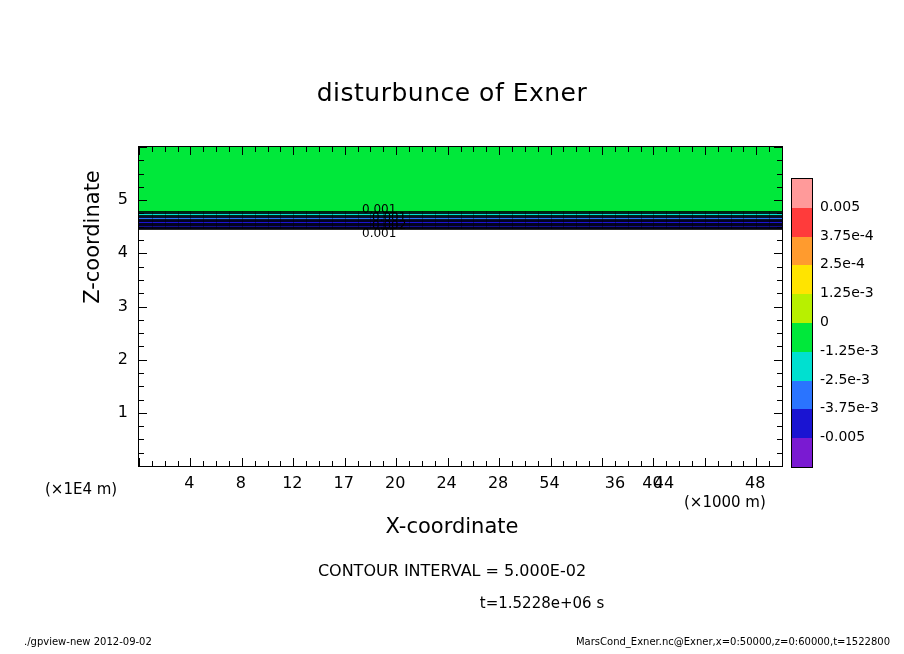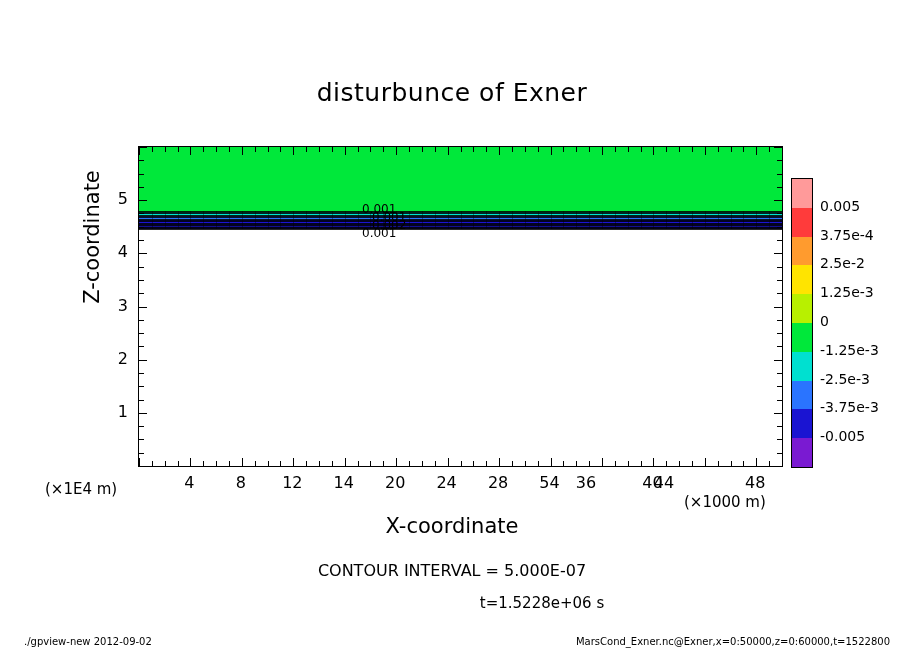--- a/index.html
+++ b/index.html
@@ -289,63 +289,63 @@
       <div class="inlinelab" style="left: 233px; top: 63px;">0.001</div>
       <div class="inlinelab" style="left: 233px; top: 71px;">0.002</div>
       <div class="inlinelab" style="left: 223px; top: 79px;">0.001</div>
     </div>
 </div>
 
 <div id="xticklabels">
     <div class="xtl" style="left: 169.44px; top: 473px;">4</div>
     <div class="xtl" style="left: 220.88px; top: 473px;">8</div>
     <div class="xtl" style="left: 272.32px; top: 473px;">12</div>
-    <div class="xtl" style="left: 323.76px; top: 473px;">14</div>
+    <div class="xtl" style="left: 323.76px; top: 473px;">17</div>
     <div class="xtl" style="left: 375.2px; top: 473px; text-align: center;">20</div>
     <div class="xtl" style="left: 426.64px; top: 473px;">24</div>
     <div class="xtl" style="left: 478.08px; top: 473px;">28</div>
     <div class="xtl" style="left: 529.52px; top: 473px;">54</div>
-    <div class="xtl" style="left: 566px; top: 473px;">36</div>
+    <div class="xtl" style="left: 595px; top: 473px;">36</div>
     <div class="xtl" style="left: 632.4px; top: 473px;">40</div>
     <div class="xtl" style="left: 644px; top: 473px;">44</div>
     <div class="xtl" style="left: 735.28px; top: 473px;">48</div>
   </div>
 <div id="yticklabels">
     <div class="ytl" style="left: 104px; top: 401.833px;">1</div>
     <div class="ytl" style="left: 104px; top: 348.667px;">2</div>
     <div class="ytl" style="left: 104px; top: 295.5px;">3</div>
     <div class="ytl" style="left: 104px; top: 242.333px;">4</div>
     <div class="ytl" style="left: 104px; top: 189.167px;">5</div>
   </div>
 
 <div class="abs" id="ylabel">Z-coordinate</div>
 <div class="abs" id="xlabel">X-coordinate</div>
 <div class="abs" id="xunit">(×1E4 m)</div>
 <div class="abs" id="xunit2">(×1000 m)</div>
 
-<div class="abs" id="contour-note">CONTOUR INTERVAL = 5.000E-07</div>
+<div class="abs" id="contour-note">CONTOUR INTERVAL = 5.000E-02</div>
 <div class="abs" id="time-note">t=1.5228e+06 s</div>
 <div class="abs" id="footer-left">./gpview-new  2012-09-02</div>
 <div class="abs" id="footer-right">MarsCond_Exner.nc@Exner,x=0:50000,z=0:60000,t=1522800</div>
 
 <div class="abs" id="colorbar">
     <div class="cbseg" style="height: 28.8px; background: rgb(255, 154, 154);"></div>
     <div class="cbseg" style="height: 28.8px; background: rgb(255, 59, 59);"></div>
     <div class="cbseg" style="height: 28.8px; background: rgb(255, 155, 46);"></div>
     <div class="cbseg" style="height: 28.8px; background: rgb(255, 228, 0);"></div>
     <div class="cbseg" style="height: 28.8px; background: rgb(184, 240, 0);"></div>
     <div class="cbseg" style="height: 28.8px; background: rgb(0, 232, 58);"></div>
     <div class="cbseg" style="height: 28.8px; background: rgb(0, 224, 208);"></div>
     <div class="cbseg" style="height: 28.8px; background: rgb(42, 116, 255);"></div>
     <div class="cbseg" style="height: 28.8px; background: rgb(26, 20, 210);"></div>
     <div class="cbseg" style="height: 28.8px; background: rgb(122, 26, 210);"></div>
   </div>
 <div id="colorbar-labels">
     <div class="cblab" style="top: 197.8px;">0.005</div>
     <div class="cblab" style="top: 226.6px;">3.75e-4</div>
-    <div class="cblab" style="top: 255.4px;">2.5e-2</div>
+    <div class="cblab" style="top: 255.4px;">2.5e-4</div>
     <div class="cblab" style="top: 284.2px;">1.25e-3</div>
     <div class="cblab" style="top: 313px;">0</div>
     <div class="cblab" style="top: 341.8px;">-1.25e-3</div>
     <div class="cblab" style="top: 370.6px;">-2.5e-3</div>
     <div class="cblab" style="top: 399.4px;">-3.75e-3</div>
     <div class="cblab" style="top: 428.2px;">-0.005</div>
   </div>
 
 </body></html>

